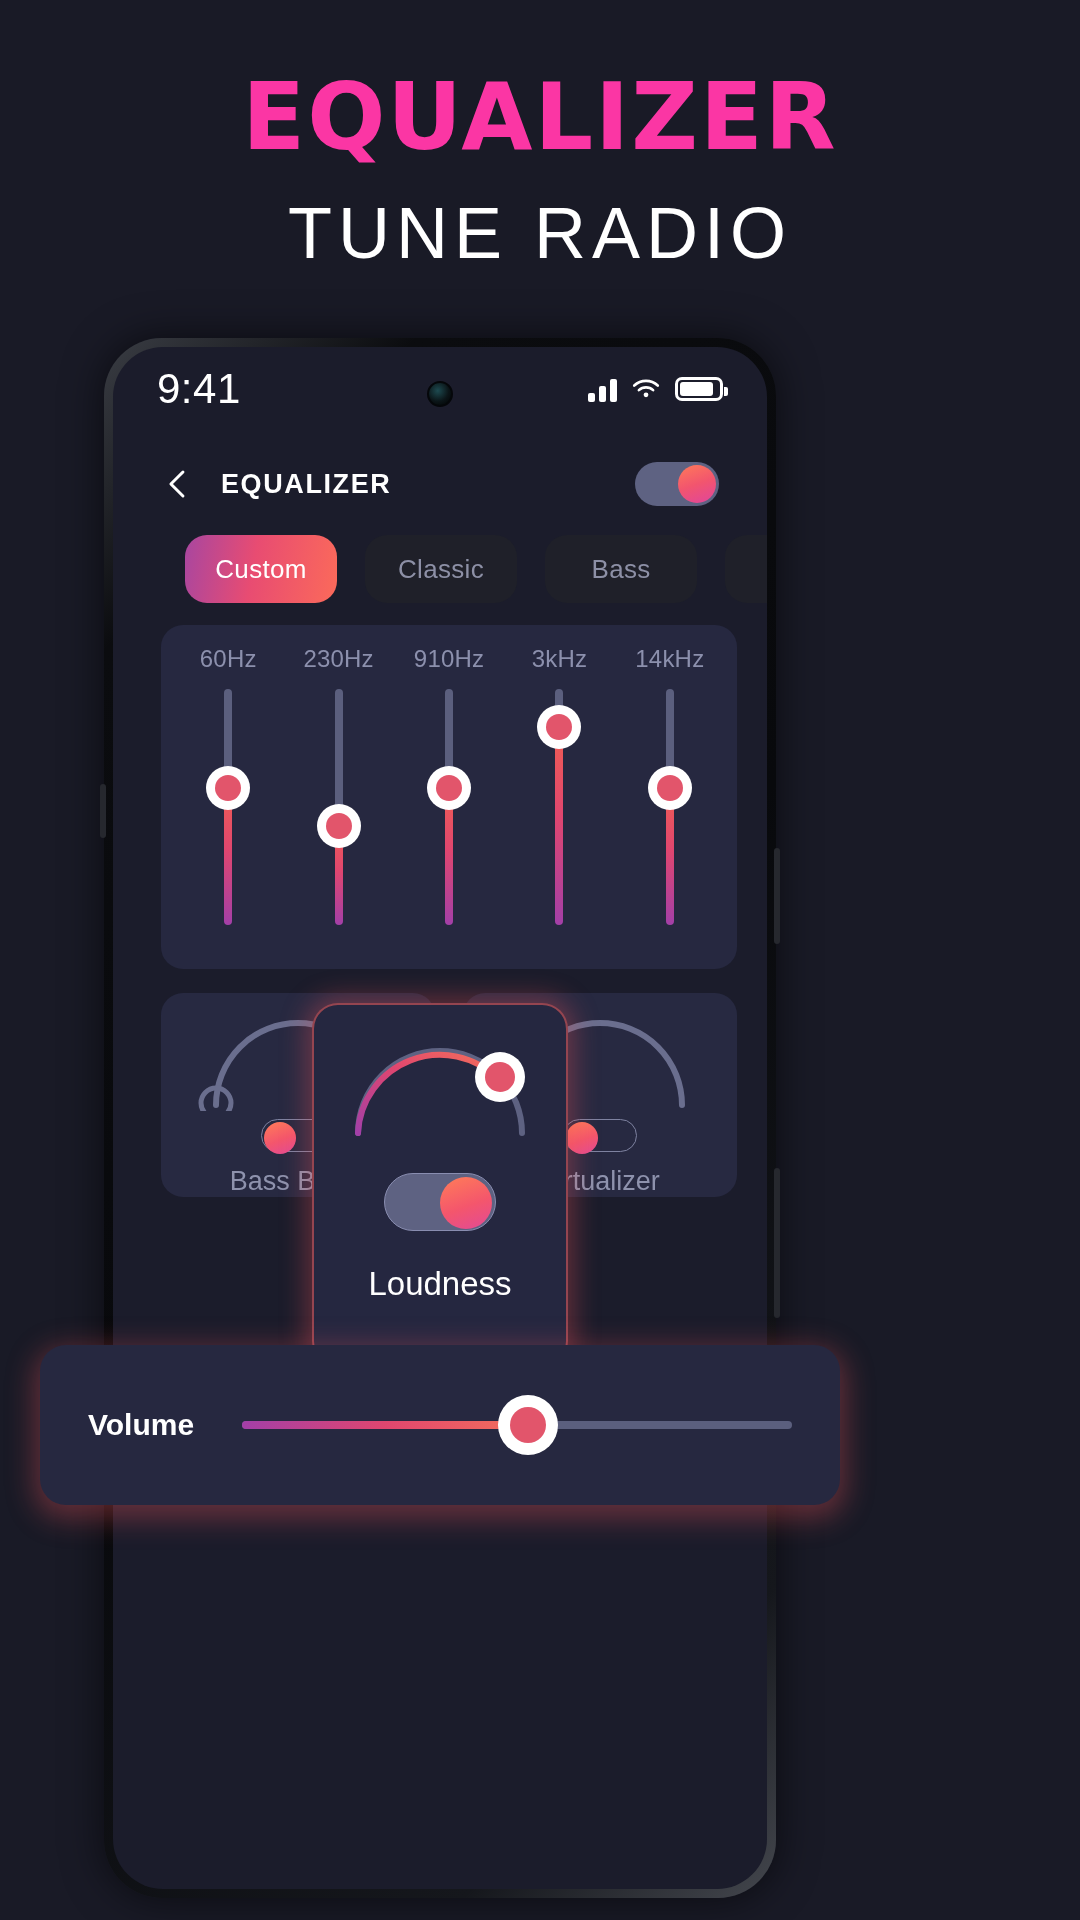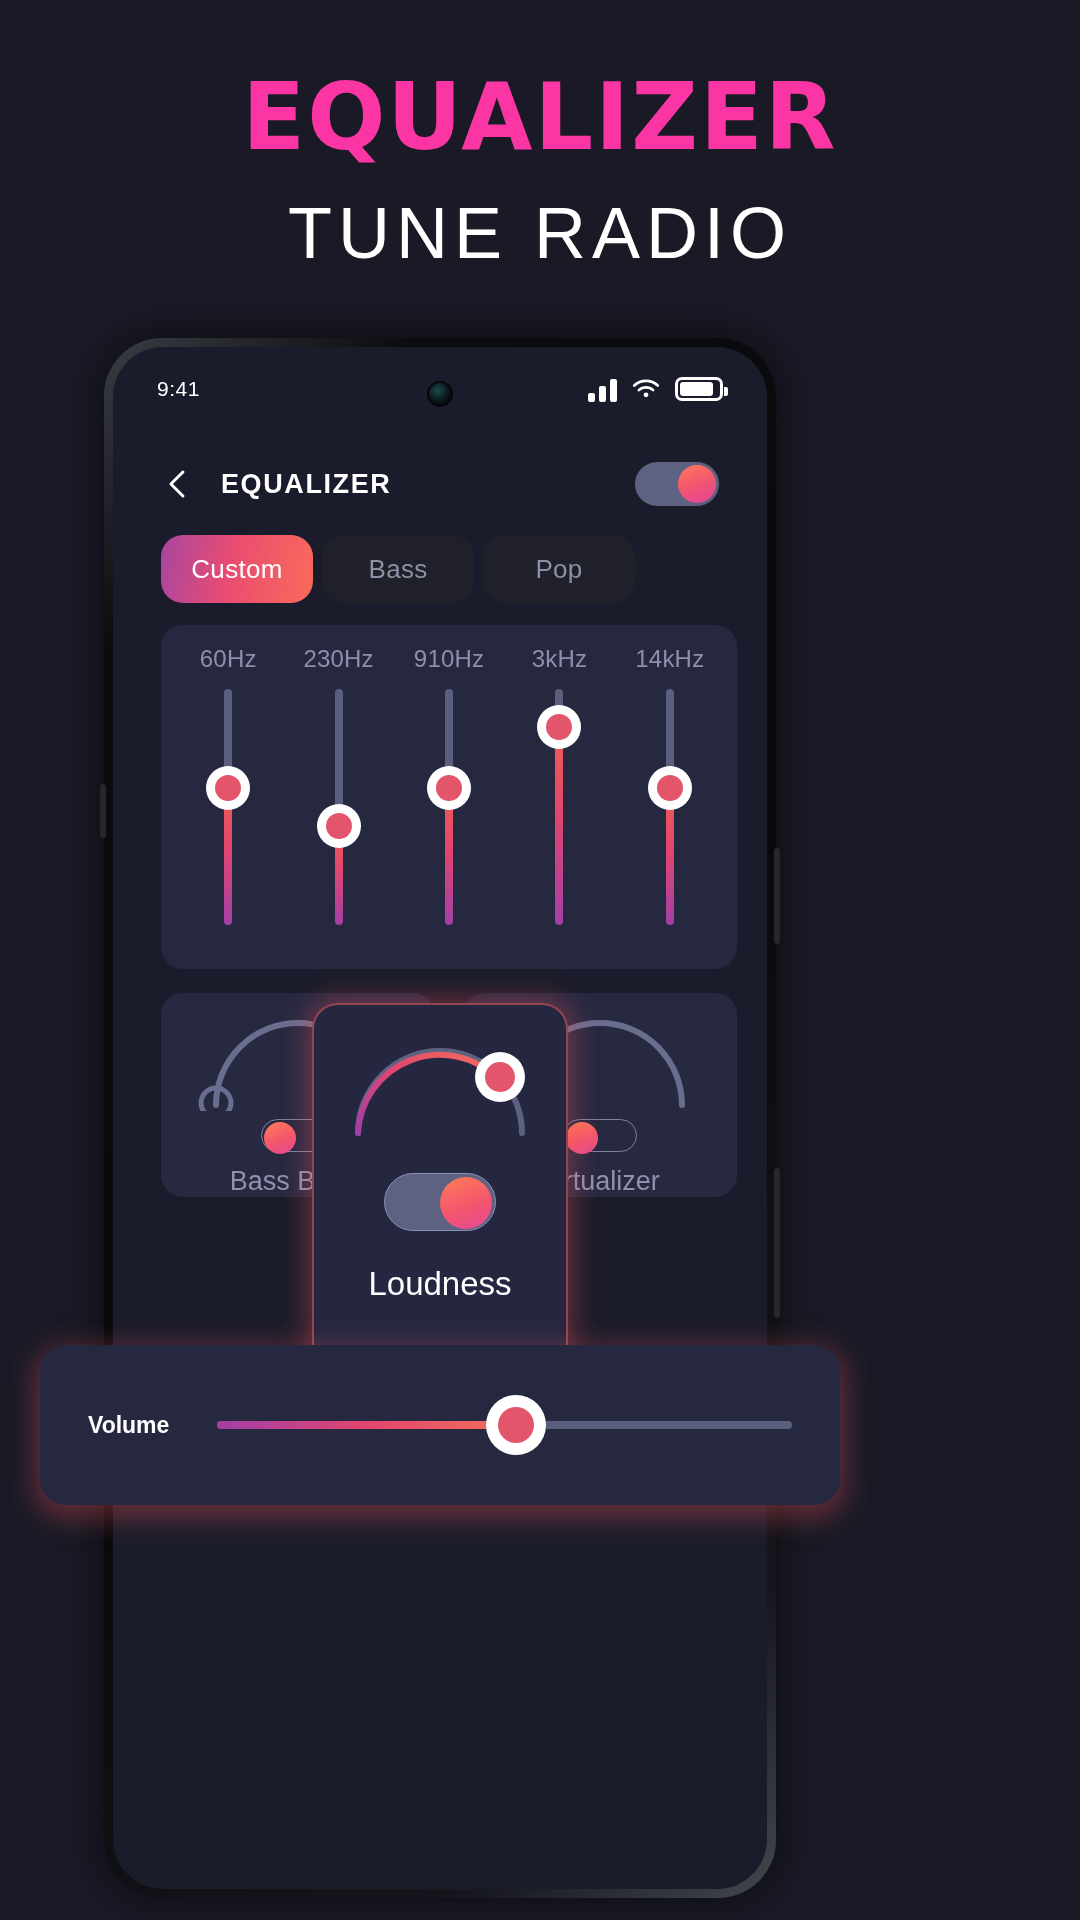--- a/index.html
+++ b/index.html
@@ -43,21 +43,21 @@
   .side-btn.b1 { top:510px; height:96px; }
   .side-btn.b2 { top:830px; height:150px; }
   .side-btn.l1 { left:-4px; right:auto; top:446px; height:54px; }
 
   
   .statusbar {
     position:absolute; top:0; left:0; width:100%; height:84px;
     display:flex; align-items:center; justify-content:space-between;
     padding:0 44px; color:#fff;
   }
-  .clock { font-size:21px; font-weight:500; letter-spacing:.5px; }
+  .clock { font-size:42px; font-weight:500; letter-spacing:.5px; }
   .status-icons { display:flex; align-items:center; gap:14px; }
   .camera-dot {
     position:absolute; left:50%; transform:translateX(-50%); top:34px;
     width:26px; height:26px; border-radius:50%;
     background:radial-gradient(circle at 40% 35%, #1d4a50 0%, #0b1518 55%, #000 100%);
     border:2px solid #05070a;
   }
   .sig { display:flex; align-items:flex-end; gap:4px; height:26px; }
   .sig i { display:block; width:7px; background:#fff; border-radius:2px; }
   .sig i:nth-child(1){ height:9px; }
@@ -86,21 +86,21 @@
   }
   .master-toggle::after {
     content:""; position:absolute; right:3px; top:3px;
     width:38px; height:38px; border-radius:50%;
     background:linear-gradient(160deg,#ff7a59 0%,#f2556e 50%,#e0459c 100%);
   }
 
   
   .presets {
     position:absolute; top:188px; left:0; width:100%;
-    display:flex; gap:9px; padding-left:48px; overflow:hidden;
+    display:flex; gap:28px; padding-left:72px; overflow:hidden;
   }
   .chip {
     flex:0 0 auto; height:68px; min-width:152px; padding:0 30px;
     border-radius:22px; background:#1f2029;
     display:flex; align-items:center; justify-content:center;
     color:#8d90a6; font-size:26px; letter-spacing:.3px;
   }
   .chip.active {
     background:linear-gradient(100deg,#a846a0 0%,#e84c72 45%,#fb6a5a 100%);
     color:#ffffff;
@@ -182,21 +182,21 @@
 
   
   .volume-bar {
     position:absolute; left:40px; top:1345px;
     width:800px; height:160px;
     background:#262840; border-radius:26px;
     display:flex; align-items:center; padding:0 48px;
     box-shadow:0 8px 28px 6px rgba(240,84,90,.34);
     z-index:9;
   }
-  .vol-label { color:#fff; font-size:23px; font-weight:bold; }
+  .vol-label { color:#fff; font-size:30px; font-weight:bold; }
   .vol-track {
     flex:1; margin-left:48px; height:8px; border-radius:4px;
     background:#5b5f7e; position:relative;
   }
   .vol-fill {
     position:absolute; left:0; top:0; height:100%; border-radius:4px;
     background:linear-gradient(to right,#a33fa8 0%,#e0466f 50%,#f4705a 100%);
   }
   .vol-knob {
     position:absolute; top:50%; transform:translate(-50%,-50%);
@@ -246,20 +246,23 @@
       </svg>
       <div class="app-title">EQUALIZER</div>
       <div class="master-toggle"></div>
     </div>
 
     <div class="presets">
       <div class="chip active">
         <span>Custom</span>
       </div>
       <div class="chip">
+        <span>Classic</span>
+      </div>
+      <div class="chip">
         <span>Bass</span>
       </div>
       <div class="chip">
         <span>Pop</span>
       </div>
 
     </div>
 
     <div class="eq-panel">
       <div class="freq-row">

